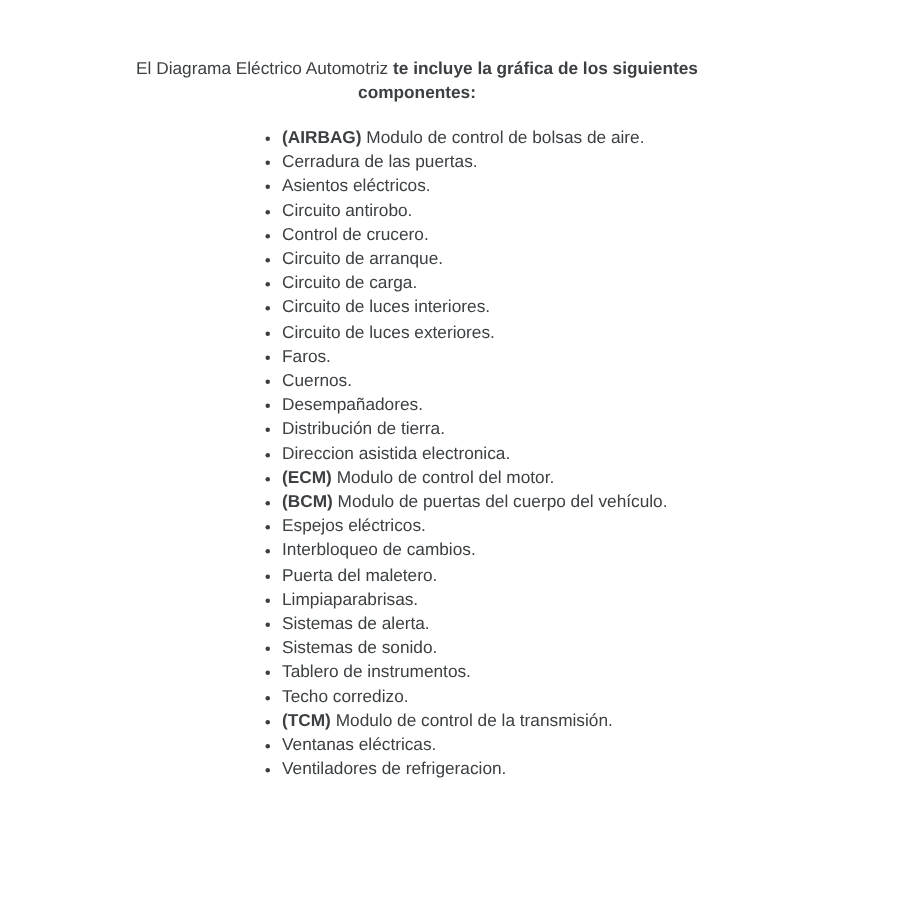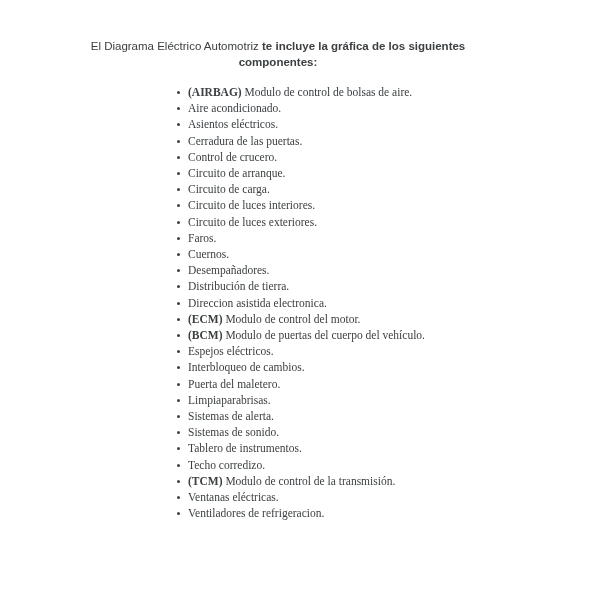--- a/index.html
+++ b/index.html
@@ -32,21 +32,20 @@
     list-style: none;
     margin: 14px 0 0 176px;
     padding: 0;
   }
   ul.components li {
     position: relative;
     padding-left: 12px;
     font-size: 11.5px;
     line-height: 16.2px;
     color: #3c4043;
-    font-family: Liberation Serif, serif;
   }
   ul.components li::before {
     content: "";
     position: absolute;
     left: 1px;
     top: 7px;
     width: 3px;
     height: 3px;
     border-radius: 50%;
     background: #3c4043;
@@ -57,23 +56,23 @@
 </style>
 </head>
 <body>
 
 <div class="page">
   <p class="title"><span>El Diagrama Eléctrico Automotriz </span><strong>te incluye la gráfica de los siguientes
 componentes:</strong></p>
 
   <ul class="components">
       <li><strong>(AIRBAG)</strong> <span>Modulo de control de bolsas de aire.</span></li>
-      <li><span>Aire acondicionado.</span></li>
+      <li><span>Cerradura de las puertas.</span></li>
       <li><span>Asientos eléctricos.</span></li>
-      <li><span>Cerradura de las puertas.</span></li>
+      <li><span>Circuito antirobo.</span></li>
       <li><span>Control de crucero.</span></li>
       <li><span>Circuito de arranque.</span></li>
       <li><span>Circuito de carga.</span></li>
       <li><span>Circuito de luces interiores.</span></li>
       <li><span>Circuito de luces exteriores.</span></li>
       <li><span>Faros.</span></li>
       <li><span>Cuernos.</span></li>
       <li><span>Desempañadores.</span></li>
       <li><span>Distribución de tierra.</span></li>
       <li><span>Direccion asistida electronica.</span></li>

